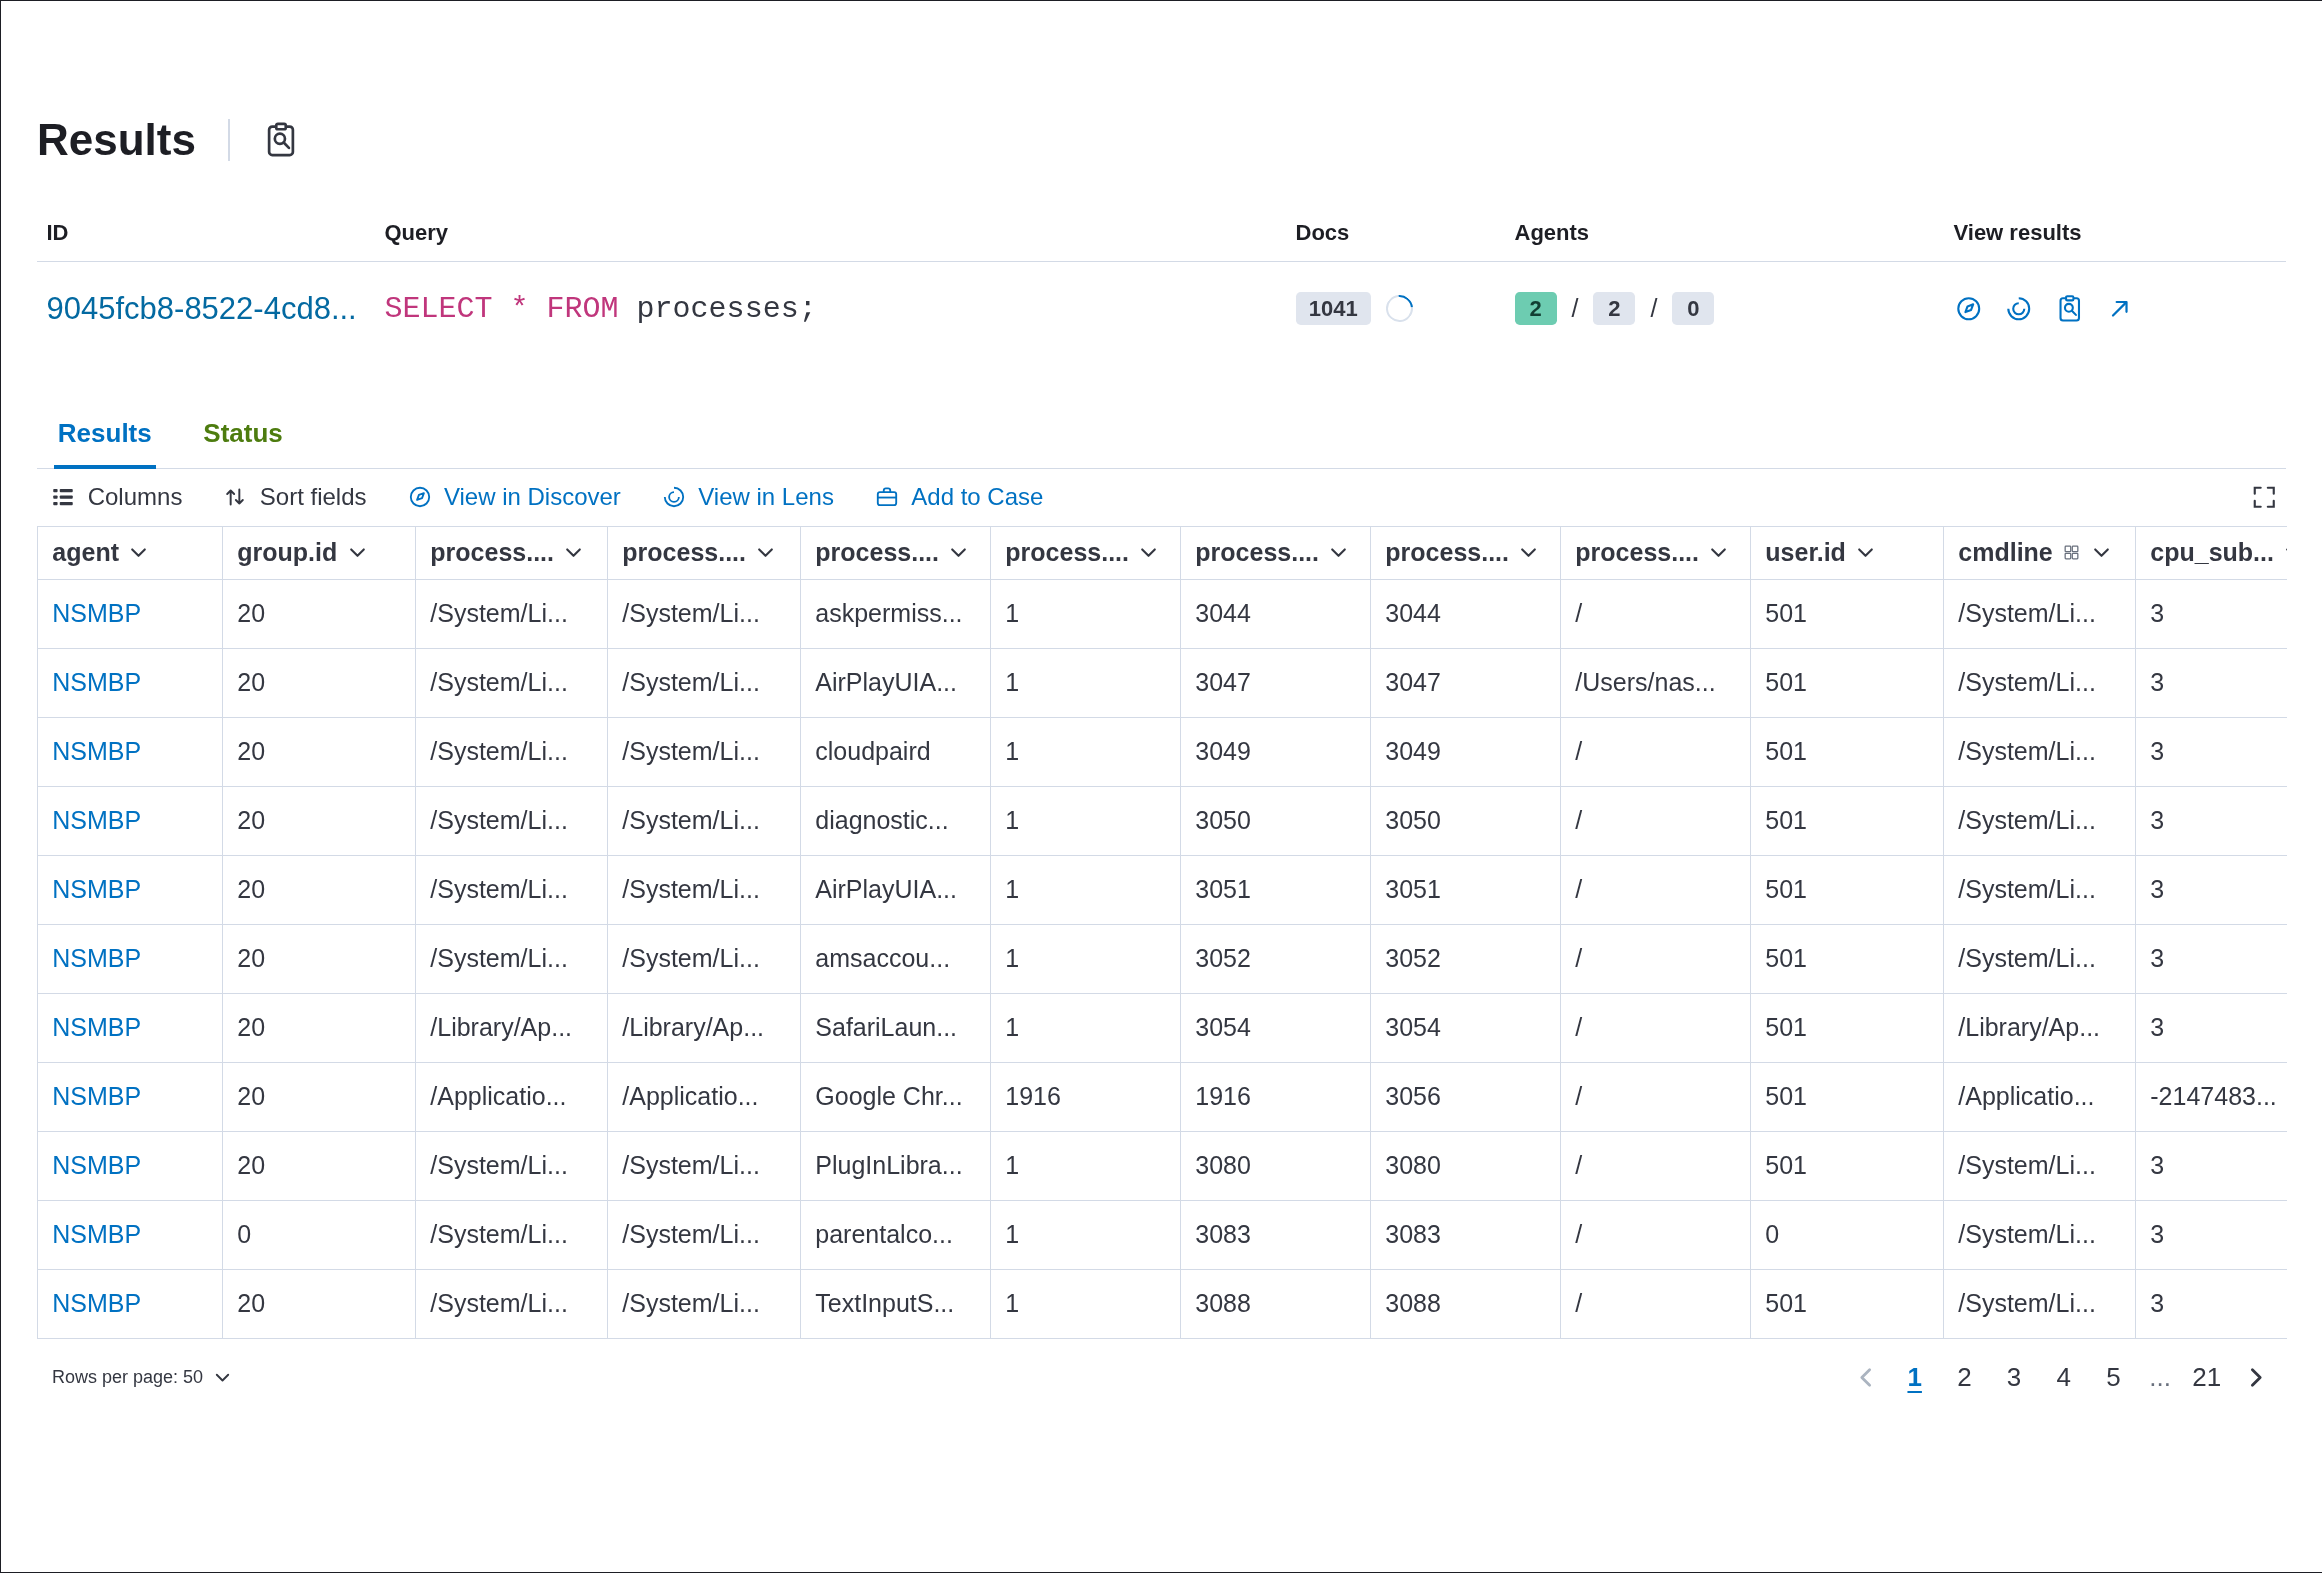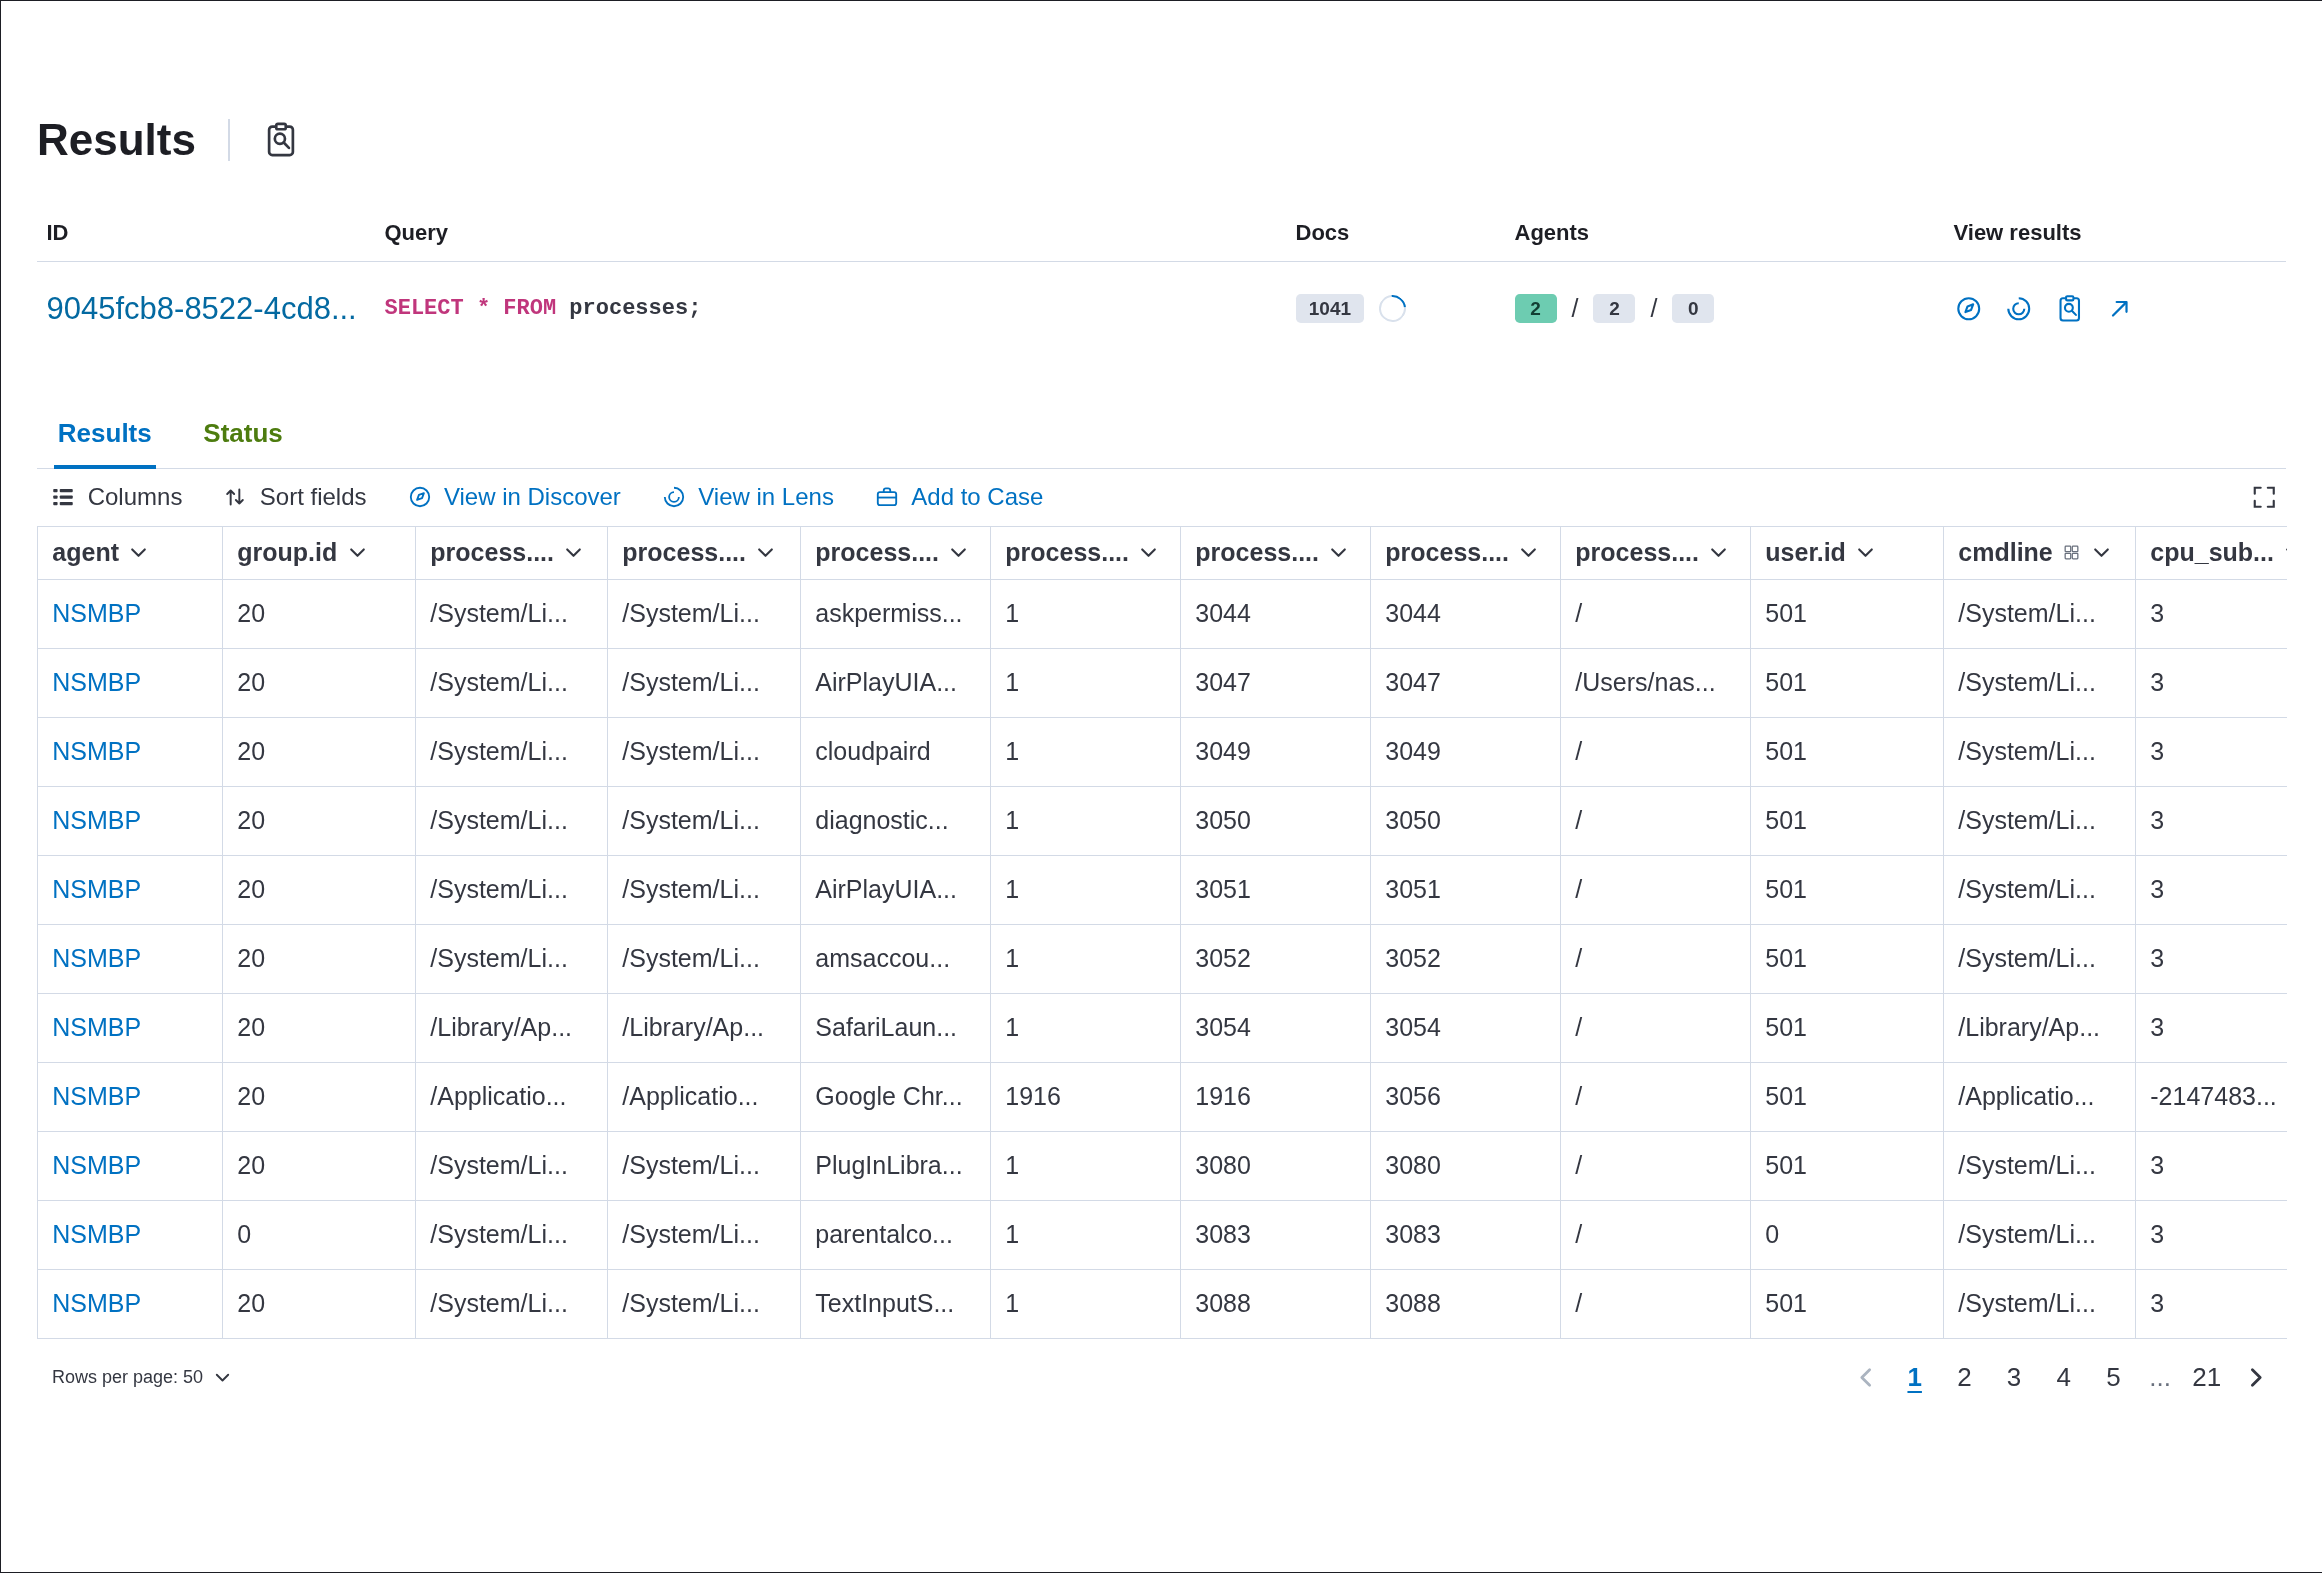--- a/index.html
+++ b/index.html
@@ -40,28 +40,28 @@
   .sum-head { display: flex; border-bottom: 1px solid var(--border, #D3DAE6); padding-bottom: 15px; }
   .sum-head .sum-cell { font-size: 22px; font-weight: 700; color: #1d1e24; }
   .sum-cell { padding: 0 9.5px; }
   .c-id { width: 338px; }
   .c-query { width: 911px; }
   .c-docs { width: 219px; }
   .c-agents { width: 439px; }
   .c-view { flex: 1; }
   .sum-row { display: flex; align-items: center; padding: 28.5px 0 32px; }
   .sum-id { font-size: 31px; color: #0369a1; }
-  .sql { font-family: "Liberation Mono", "DejaVu Sans Mono", monospace; font-size: 22px; color: #343741; font-weight: bold; }
+  .sql { font-family: "Liberation Mono", "DejaVu Sans Mono", monospace; font-size: 30px; color: #343741; }
   .sql .kw { color: var(--keyword, #C0367C); }
   .sql .plain { color: #343741; }
 
   .docs-wrap, .agents-wrap { display: flex; align-items: center; gap: 15px; }
   .badge {
     display: inline-flex; align-items: center; justify-content: center;
-    border-radius: 4.8px; font-size: 19px; font-weight: 600;
+    border-radius: 4.8px; font-size: 22px; font-weight: 600;
     padding: 3.8px 13.3px; min-width: 42px;
     background: var(--default-badge, #E0E5EE); color: #343741;
   }
   .badge.green { background: var(--success-badge, #6DCCB1); color: #123f33; }
   .sep { font-size: 25px; color: #343741; }
   .spinner {
     width: 27px; height: 27px; border-radius: 50%;
     border: 2.9px solid #d9e1ec; border-top-color: var(--primary, #0071C2);
     transform: rotate(40deg); flex: none;
   }

